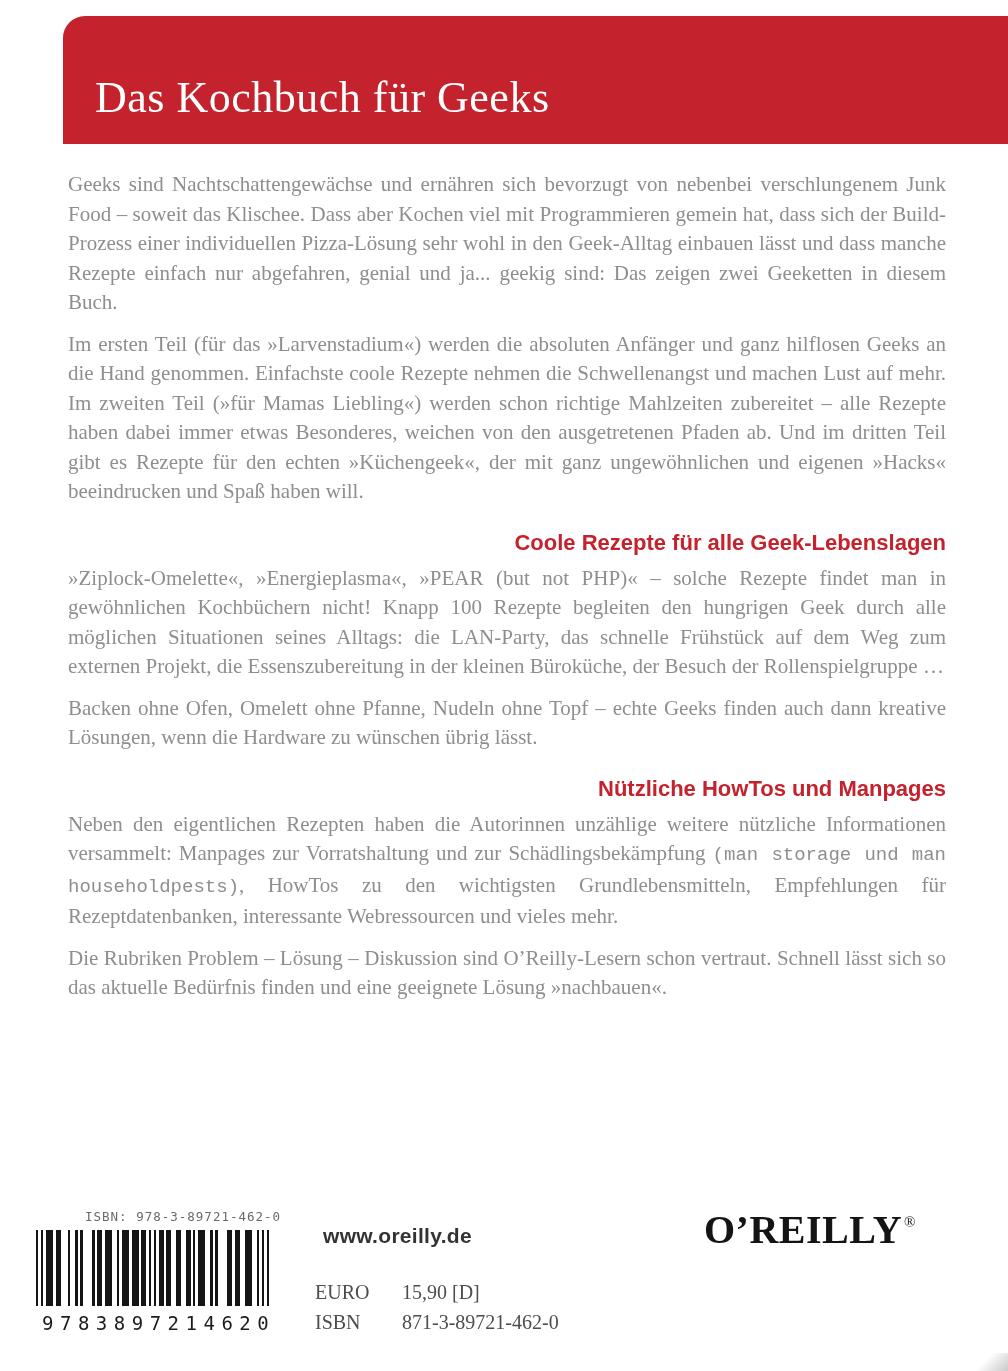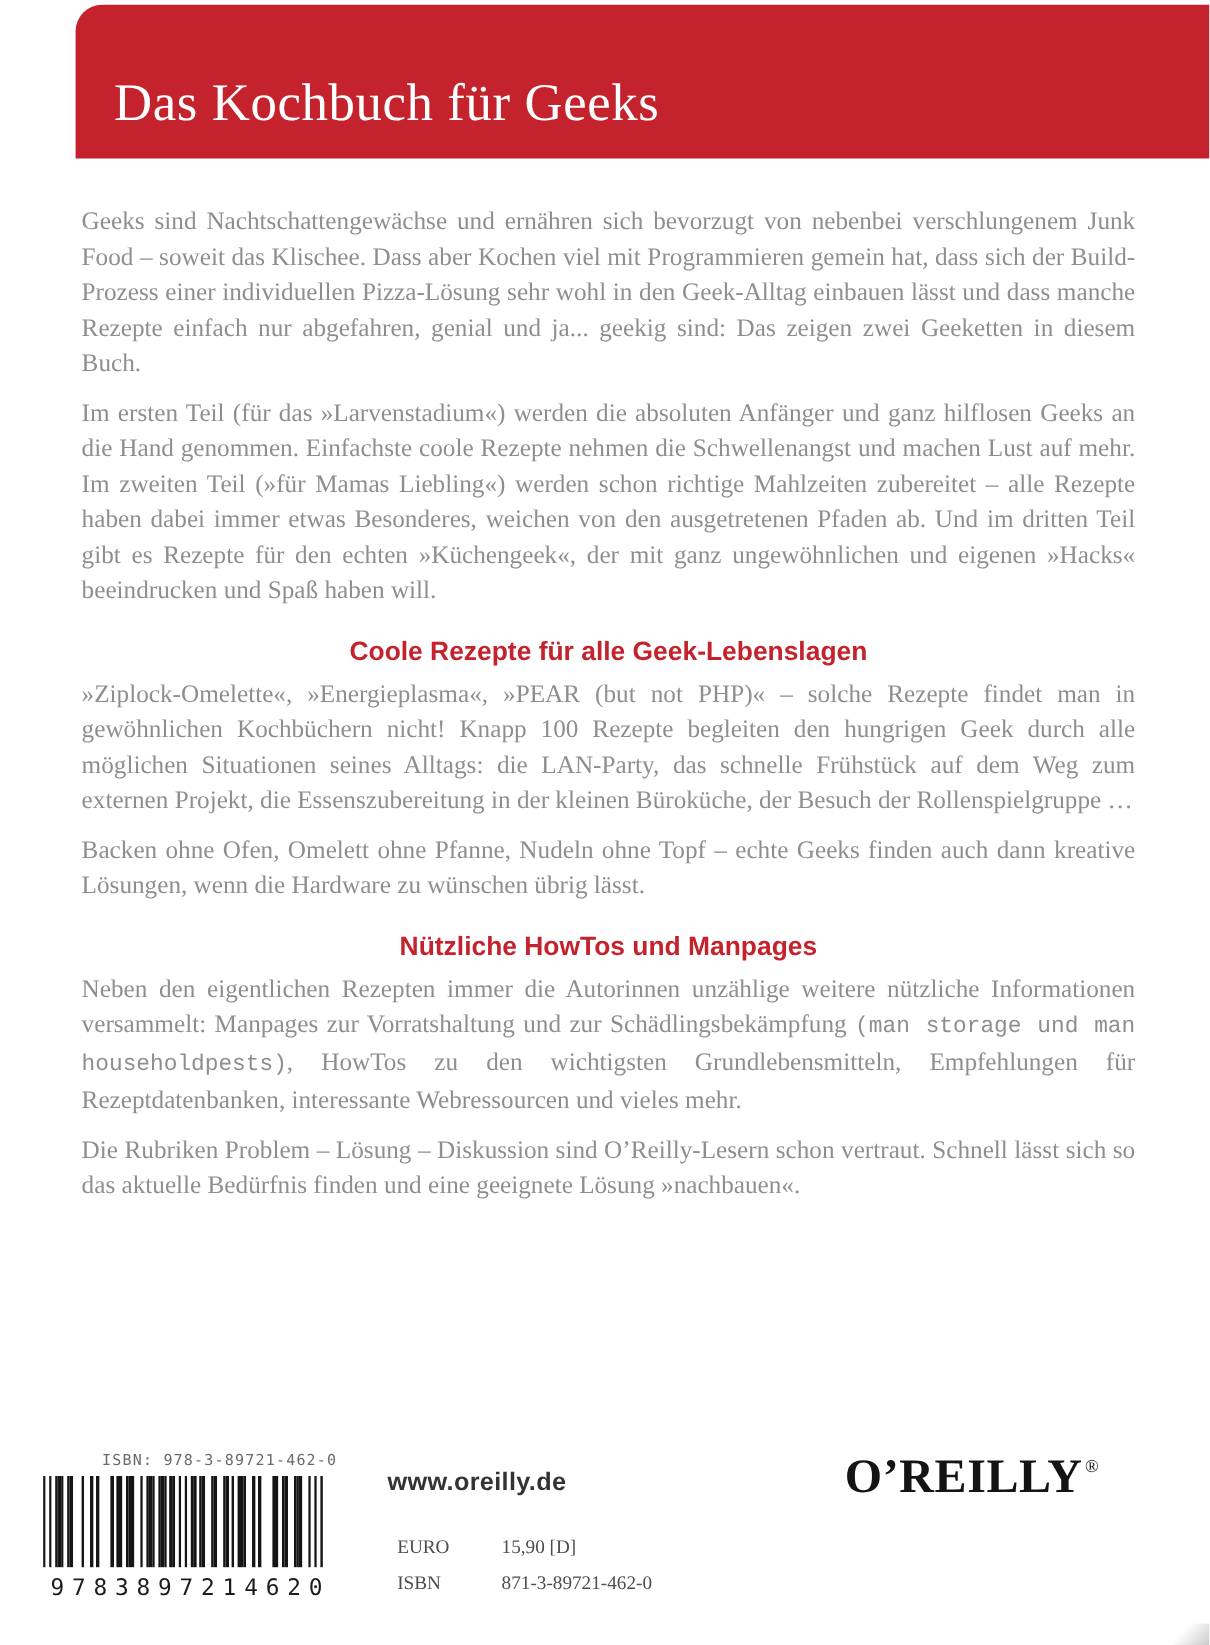--- a/index.html
+++ b/index.html
@@ -8,21 +8,21 @@
     width: 1008px;
     height: 1371px;
     background: #ffffff;
     overflow: hidden;
     font-family: "Liberation Serif", serif;
   }
 
   
   .red-band {
     position: absolute;
-    left: 63px; top: 4px; right: 0;
+    left: 63px; top: 16px; right: 0;
     height: 128px;
     background: #c4222c;
     border-top-left-radius: 22px;
   }
   .red-band h1 {
     margin: 0;
     padding: 56px 0 0 32px;
     color: #ffffff;
     font-family: "Liberation Serif", serif;
     font-weight: normal;
@@ -42,21 +42,21 @@
     text-align: justify;
   }
   .content p { margin: 0 0 12px 0; }
   .content h2 {
     font-family: "Liberation Sans", sans-serif;
     font-weight: bold;
     font-size: 22px;
     line-height: 27px;
     color: #c4222c;
     margin: 22px 0 8px 0;
-    text-align: center;
+    text-align: right;
   }
   .mono {
     font-family: "Liberation Mono", monospace;
     font-size: 19px;
   }
 
   
   .isbn-label {
     position: absolute;
     left: 85px; top: 1209px;
@@ -90,23 +90,23 @@
     position: absolute;
     left: 323px; top: 1224px;
     font-family: "Liberation Sans", sans-serif;
     font-weight: bold;
     font-size: 21px;
     letter-spacing: 0.3px;
     color: #333333;
   }
   .price-row, .isbn-row {
     position: absolute;
-    left: 331px;
-    font-family: "Liberation Serif", serif;
-    font-size: 16px;
+    left: 315px;
+    font-family: "Liberation Serif", serif;
+    font-size: 20px;
     color: #4d4d4d;
     white-space: nowrap;
   }
   .price-row { top: 1281px; }
   .isbn-row  { top: 1311px; }
   .row-label { display: inline-block; width: 87px; }
 
   .logo {
     position: absolute;
     right: 92px; top: 1206px;
@@ -143,21 +143,21 @@
   <div class="content">
     <p>Geeks sind Nachtschattengewächse und ernähren sich bevorzugt von nebenbei verschlungenem Junk Food – soweit das Klischee. Dass aber Kochen viel mit Programmieren gemein hat, dass sich der Build-Prozess einer individuellen Pizza-Lösung sehr wohl in den Geek-Alltag einbauen lässt und dass manche Rezepte einfach nur abgefahren, genial und ja... geekig sind: Das zeigen zwei Geeketten in diesem Buch.</p>
     <p>Im ersten Teil (für das »Larvenstadium«) werden die absoluten Anfänger und ganz hilflosen Geeks an die Hand genommen. Einfachste coole Rezepte nehmen die Schwellenangst und machen Lust auf mehr. Im zweiten Teil (»für Mamas Liebling«) werden schon richtige Mahlzeiten zubereitet – alle Rezepte haben dabei immer etwas Besonderes, weichen von den ausgetretenen Pfaden ab. Und im dritten Teil gibt es Rezepte für den echten »Küchengeek«, der mit ganz ungewöhnlichen und eigenen »Hacks« beeindrucken und Spaß haben will.</p>
 
     <h2>Coole Rezepte für alle Geek-Lebenslagen</h2>
     <p>»Ziplock-Omelette«, »Energieplasma«, »PEAR (but not PHP)« – solche Rezepte findet man in gewöhnlichen Kochbüchern nicht! Knapp 100 Rezepte begleiten den hungrigen Geek durch alle möglichen Situationen seines Alltags: die LAN-Party, das schnelle Frühstück auf dem Weg zum externen Projekt, die Essenszubereitung in der kleinen Büroküche, der Besuch der Rollenspielgruppe …</p>
 
     <p>Backen ohne Ofen, Omelett ohne Pfanne, Nudeln ohne Topf – echte Geeks finden auch dann kreative Lösungen, wenn die Hardware zu wünschen übrig lässt.</p>
 
     <h2>Nützliche HowTos und Manpages</h2>
-    <p><span>Neben den eigentlichen Rezepten immer die Autorinnen unzählige weitere nützliche Informationen versammelt: Manpages zur Vorratshaltung und zur Schädlingsbekämpfung </span><span class="mono">(man storage und man householdpests)</span><span>, HowTos zu den wichtigsten Grundlebensmitteln, Empfehlungen für Rezeptdatenbanken, interessante Webressourcen und vieles mehr.</span></p>
+    <p><span>Neben den eigentlichen Rezepten haben die Autorinnen unzählige weitere nützliche Informationen versammelt: Manpages zur Vorratshaltung und zur Schädlingsbekämpfung </span><span class="mono">(man storage und man householdpests)</span><span>, HowTos zu den wichtigsten Grundlebensmitteln, Empfehlungen für Rezeptdatenbanken, interessante Webressourcen und vieles mehr.</span></p>
 
     <p>Die Rubriken Problem – Lösung – Diskussion sind O’Reilly-Lesern schon vertraut. Schnell lässt sich so das aktuelle Bedürfnis finden und eine geeignete Lösung »nachbauen«.</p>
   </div>
 
   <div class="isbn-label">ISBN: 978-3-89721-462-0</div>
 
   <div class="barcode" id="barcode">
       <div class="bar" style="width: 2.46316px;"></div>
       <div class="gap" style="width: 2.46316px;"></div>
       <div class="bar" style="width: 2.46316px;"></div>

